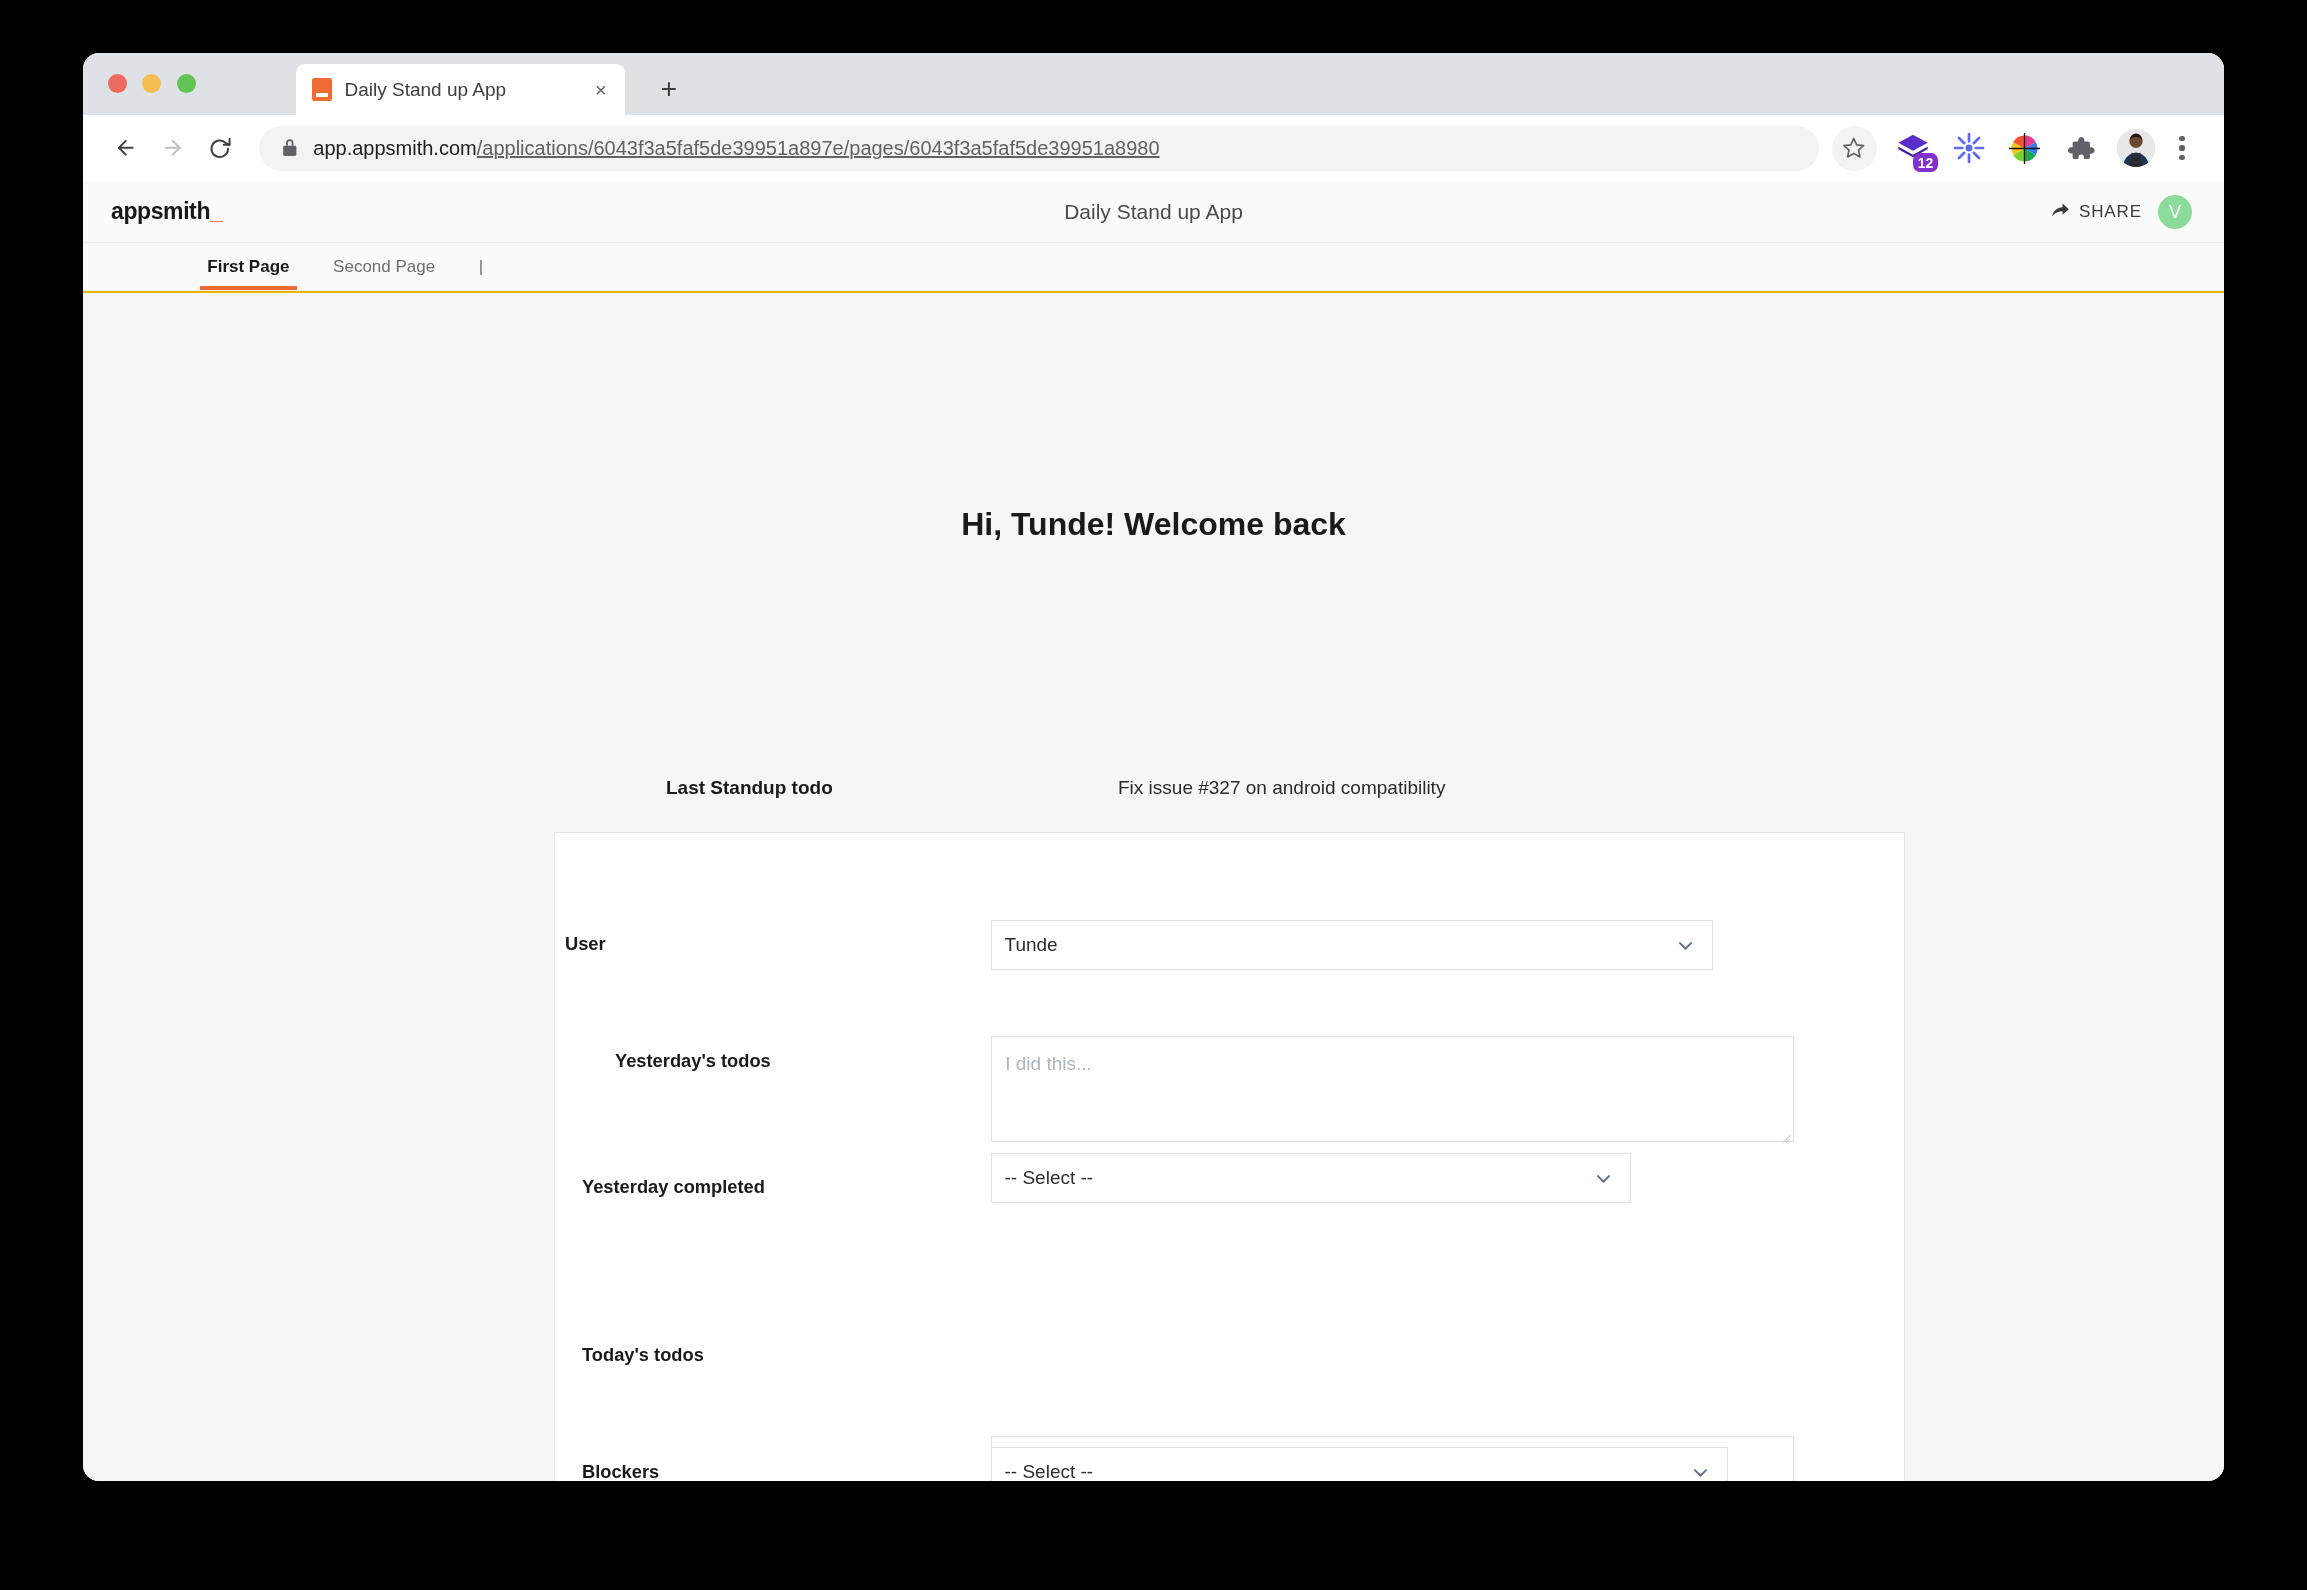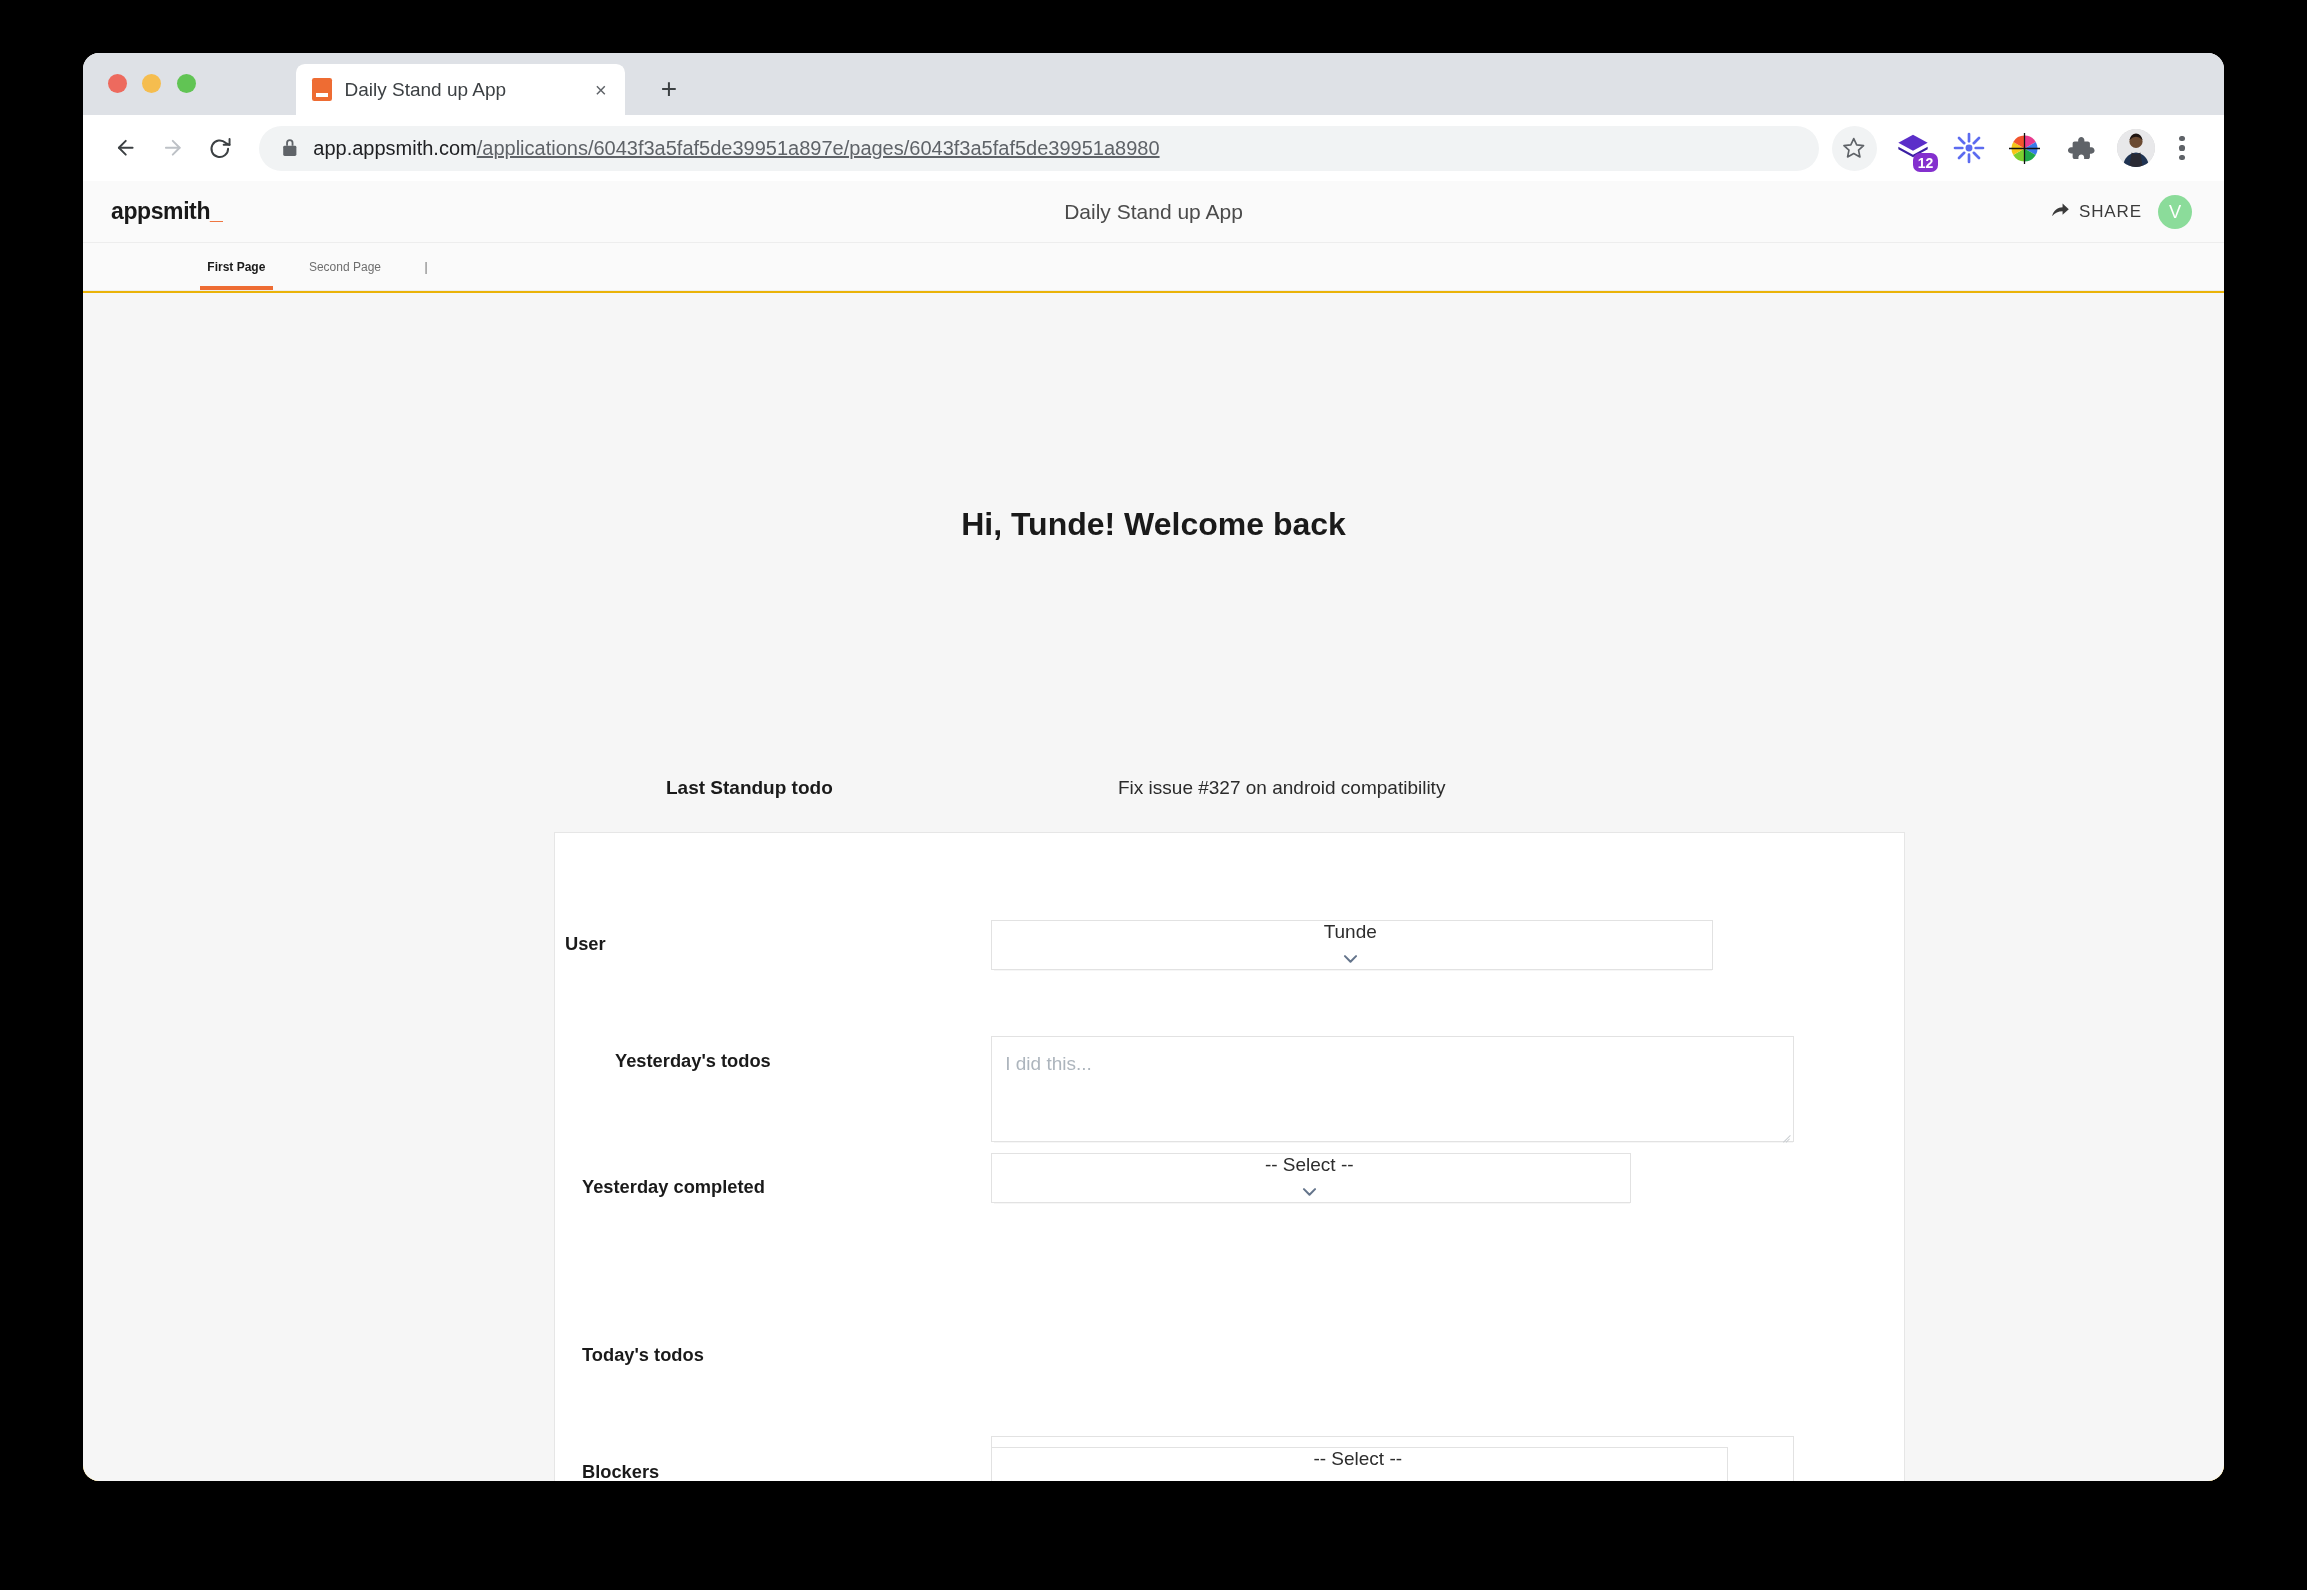--- a/index.html
+++ b/index.html
@@ -223,21 +223,21 @@
     border-bottom: 0.7px solid #ededed;
     display: flex;
     align-items: stretch;
     padding-left: 117px;
   }
   .page-tab {
     display: flex;
     align-items: center;
     padding: 0 7.3px;
     margin-right: 29px;
-    font-size: 12px;
+    font-size: 17px;
     color: #6e6e6e;
     position: relative;
   }
   .page-tab.active { color: #191919; font-weight: bold; }
   .page-tab.active::after {
     content: "";
     position: absolute;
     left: 0; right: 0; bottom: 0;
     height: 3.7px;
     background: #ee6c33;
@@ -285,21 +285,20 @@
     font-size: 18.3px;
     font-weight: bold;
     color: #1a1a1a;
   }
 
   .ctl {
     position: absolute;
     background: #ffffff;
     border: 0.7px solid #e2e2e2;
     box-shadow: 0 0.7px 0.7px rgba(0,0,0,0.035);
-    flex-direction: column;
   }
   .select-ctl {
     display: flex;
     align-items: center;
     padding: 0 16px 0 12.5px;
     font-size: 19px;
     color: #2d2d2d;
   }
   .select-ctl .sel-value { flex: 1 1 auto; }
   .select-ctl.placeholder .sel-value { color: #2d2d2d; }

